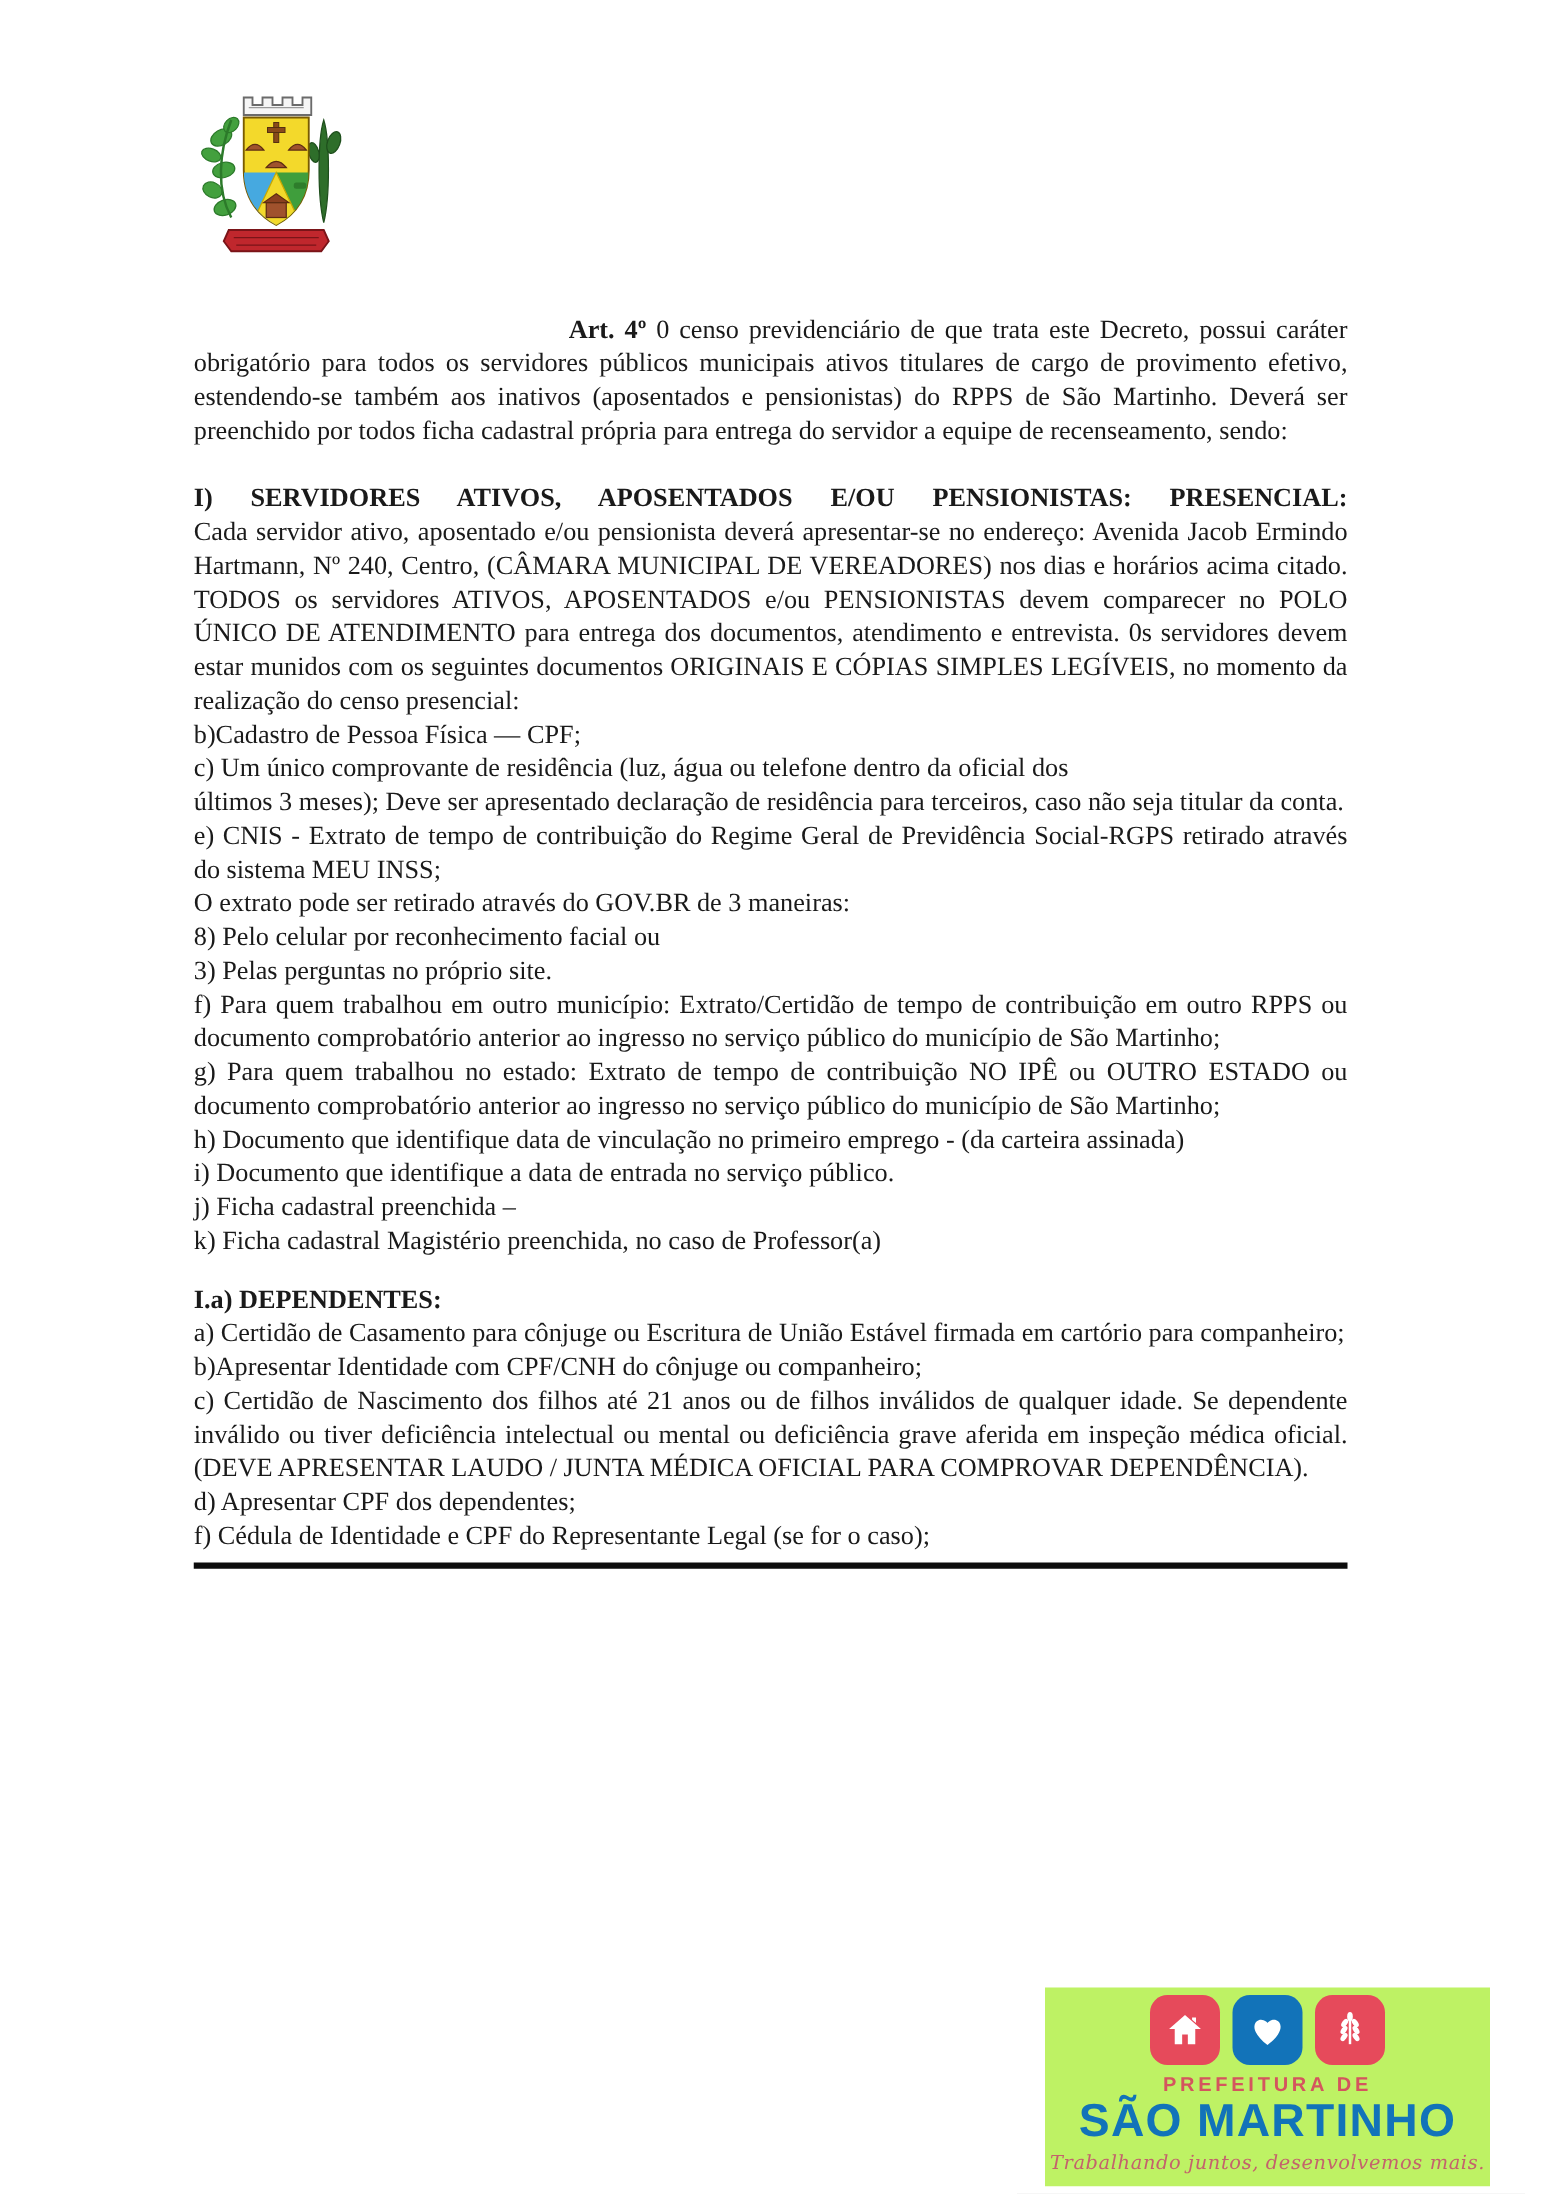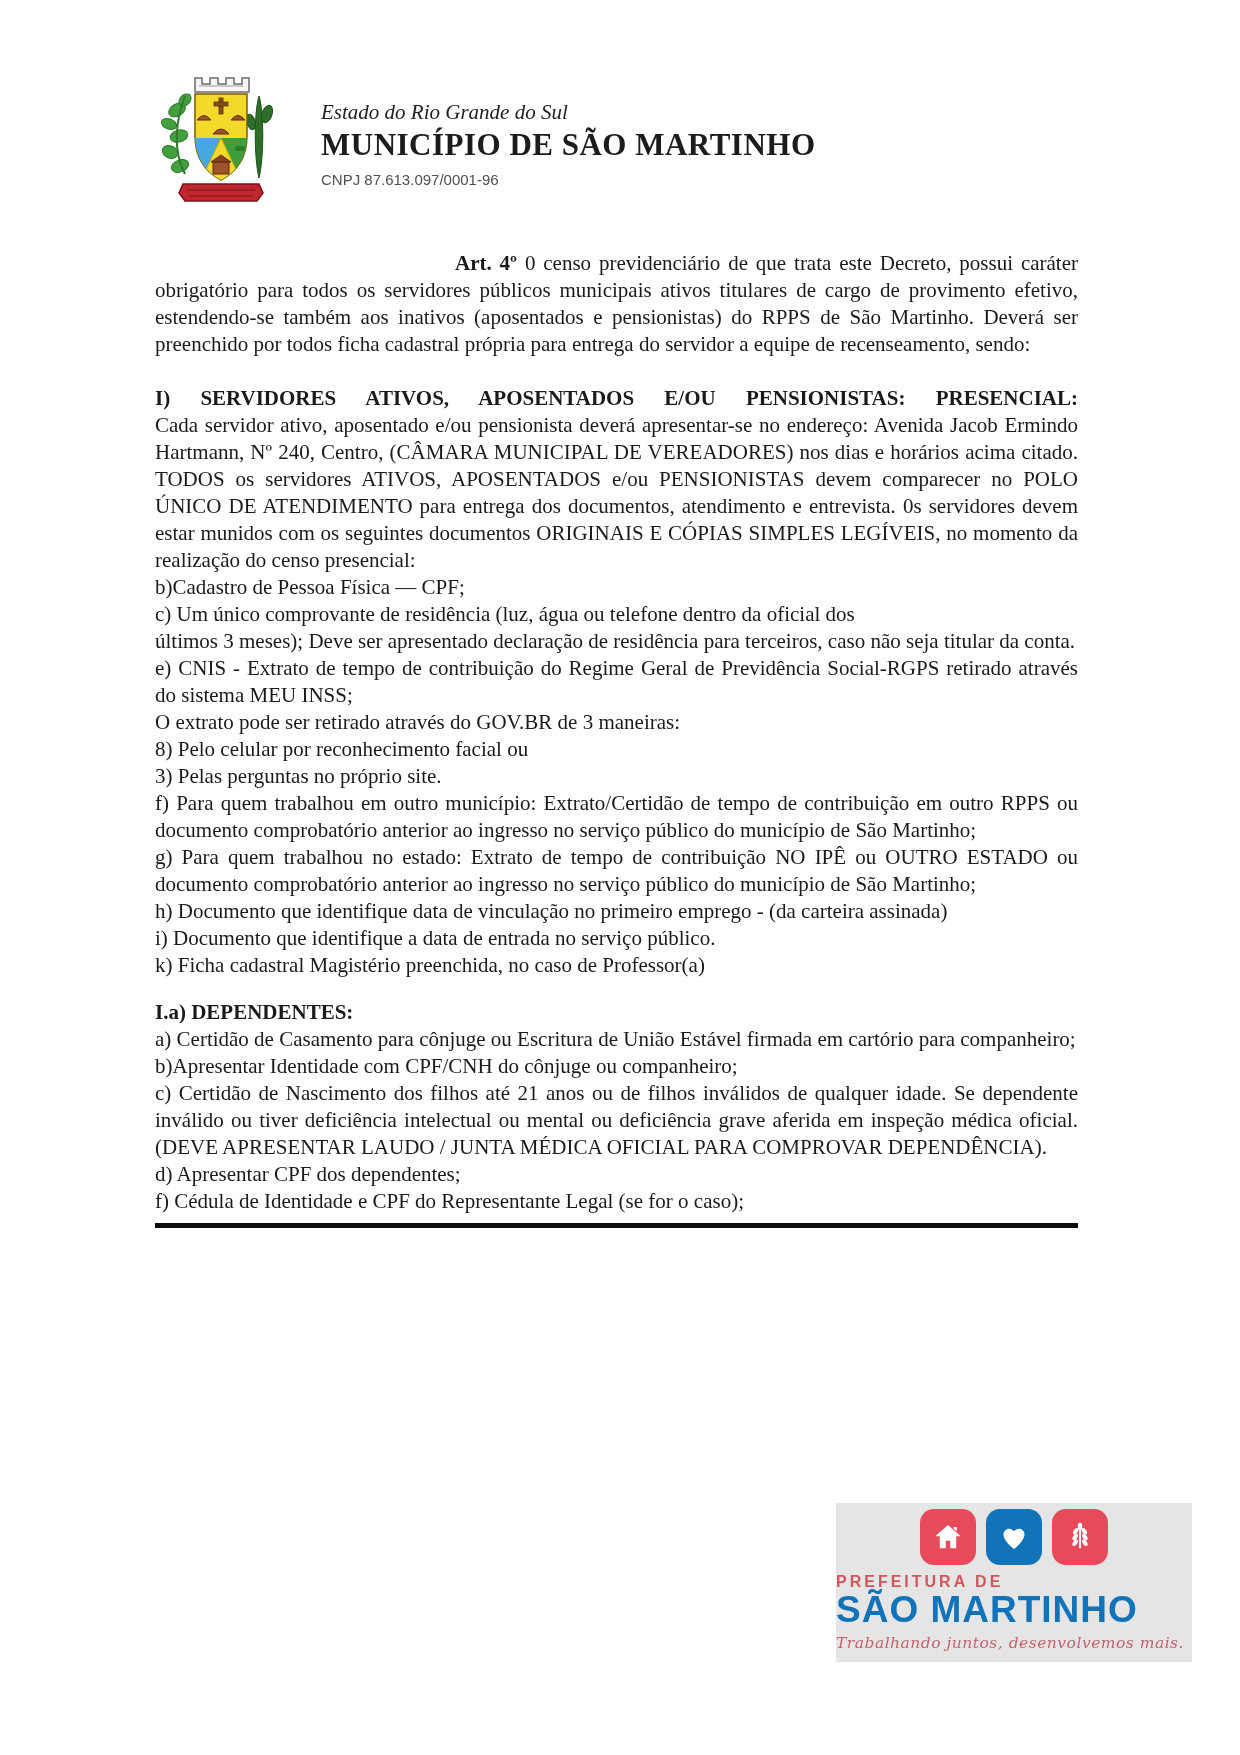--- a/index.html
+++ b/index.html
@@ -20,22 +20,22 @@
     position:absolute;left:155px;top:250px;width:923px;
     font-size:21px;line-height:27px;text-align:justify;
   }
   .body p{margin:0;}
   .p-article{text-indent:300px;}
   .sec-heading{font-weight:bold;margin-top:27px !important;text-align-last:justify;}
   .sec-heading2{font-weight:bold;margin-top:20px !important;}
   .rule{height:5px;background:#0d0d0d;margin-top:8px;width:100%;}
   
   .footer{
-    position:absolute;left:836px;top:1503px;width:356px;text-align:left;
-    font-family:"Liberation Sans",sans-serif;background:#e5e5e5;padding:6px 0 10px;
+    position:absolute;left:836px;top:1590px;width:356px;text-align:center;
+    font-family:"Liberation Sans",sans-serif;background:#bef264;padding:6px 0 10px;
   }
   .icon-row{display:flex;justify-content:center;gap:10px;margin-bottom:8px;}
   .tile{width:56px;height:56px;border-radius:14px;display:flex;align-items:center;justify-content:center;}
   .tile.red{background:#e64a5b;}
   .tile.blue{background:#1273b9;}
   .pref-line{color:#d4555e;font-weight:bold;font-size:16px;letter-spacing:3px;}
   .city-line{color:#1273b9;font-weight:bold;font-size:37px;letter-spacing:1px;line-height:1.05;}
   .tagline{font-family:"DejaVu Serif",serif;font-style:italic;font-size:15.5px;color:#c4626c;margin-top:4px;letter-spacing:.5px;}
 </style>
 </head>
@@ -86,45 +86,41 @@
 
         <path d="M42 58 q7 -9 14 0 Z" fill="#a0522d" stroke="#5e2d12" stroke-width="1"></path>
         <path d="M76 58 q7 -9 14 0 Z" fill="#a0522d" stroke="#5e2d12" stroke-width="1"></path>
         <path d="M58 72 q8 -10 16 0 Z" fill="#a0522d" stroke="#5e2d12" stroke-width="1"></path>
       </g>
 
       <path d="M28 122 h76 l4 9 l-6 8 h-72 l-6 -8 Z" fill="#c0272d" stroke="#7a1418" stroke-width="1.5"></path>
       <line x1="32" y1="128" x2="100" y2="128" stroke="#7a1418" stroke-width="1"></line>
       <line x1="34" y1="134" x2="98" y2="134" stroke="#7a1418" stroke-width="1"></line>
     </svg>
-    <div class="header-text">
-      <div class="state-line">Estado do Rio Grande do Sul</div>
-      <div class="muni-name">MUNICÍPIO DE SÃO MARTINHO</div>
-      <div class="cnpj">CNPJ 87.613.097/0001-96</div>
-    </div>
   </div>
 
   <div class="body">
 
     <p class="p-article"><b>Art. 4º</b><span> 0 censo previdenciário de que trata este Decreto, possui caráter obrigatório para todos os servidores públicos municipais ativos titulares de cargo de provimento efetivo, estendendo-se também aos inativos (aposentados e pensionistas) do RPPS de São Martinho. Deverá ser preenchido por todos ficha cadastral própria para entrega do servidor a equipe de recenseamento, sendo:</span></p>
 
     <p class="sec-heading">I) SERVIDORES ATIVOS, APOSENTADOS E/OU PENSIONISTAS: PRESENCIAL:</p>
     <p>Cada servidor ativo, aposentado e/ou pensionista deverá apresentar-se no endereço: Avenida Jacob Ermindo Hartmann, Nº 240, Centro, (CÂMARA MUNICIPAL DE VEREADORES) nos dias e horários acima citado.  TODOS os servidores ATIVOS, APOSENTADOS e/ou PENSIONISTAS devem comparecer no POLO ÚNICO DE ATENDIMENTO para entrega dos documentos, atendimento e entrevista.  0s servidores devem estar munidos com os seguintes documentos ORIGINAIS E CÓPIAS SIMPLES LEGÍVEIS, no momento da realização do censo presencial:</p>
 
     <p class="li">b)Cadastro de Pessoa Física — CPF;</p>
     <p class="li">c) Um único comprovante de residência (luz, água ou telefone dentro da oficial dos</p>
     <p class="li">últimos 3 meses); Deve ser apresentado declaração de residência para terceiros, caso não seja titular da conta.</p>
     <p class="li">e) CNIS - Extrato de tempo de contribuição do Regime Geral de Previdência Social-RGPS retirado através do sistema MEU INSS;</p>
     <p class="li">O extrato pode ser retirado através do GOV.BR de 3 maneiras:</p>
     <p class="li">8) Pelo celular por reconhecimento facial ou</p>
     <p class="li">3) Pelas perguntas no próprio site.</p>
     <p class="li">f) Para quem trabalhou em outro município: Extrato/Certidão de tempo de contribuição em outro RPPS ou documento comprobatório anterior ao ingresso no serviço público do município de São Martinho;</p>
     <p class="li">g) Para quem trabalhou no estado: Extrato de tempo de contribuição NO IPÊ ou OUTRO ESTADO ou documento comprobatório anterior ao ingresso no serviço público do município de São Martinho;</p>
     <p class="li">h) Documento que identifique data de vinculação no primeiro emprego - (da carteira assinada)</p>
     <p class="li">i) Documento que identifique a data de entrada no serviço público.</p>
+    <p class="li">j) Ficha cadastral preenchida –</p>
     <p class="li">k) Ficha cadastral Magistério preenchida, no caso de Professor(a)</p>
 
     <p class="sec-heading2">I.a) DEPENDENTES:</p>
     <p class="li">a) Certidão de Casamento para cônjuge ou Escritura de União Estável firmada em cartório para companheiro;</p>
     <p class="li">b)Apresentar Identidade com CPF/CNH do cônjuge ou companheiro;</p>
     <p class="li">c) Certidão de Nascimento dos filhos até 21 anos ou de filhos inválidos de qualquer idade. Se dependente inválido ou tiver deficiência intelectual ou mental ou deficiência grave aferida em inspeção médica oficial. (DEVE APRESENTAR LAUDO / JUNTA MÉDICA OFICIAL PARA COMPROVAR DEPENDÊNCIA).</p>
     <p class="li">d) Apresentar CPF dos dependentes;</p>
     <p class="li">f) Cédula de Identidade e CPF do Representante Legal (se for o caso);</p>
 
     <div class="rule"></div>

